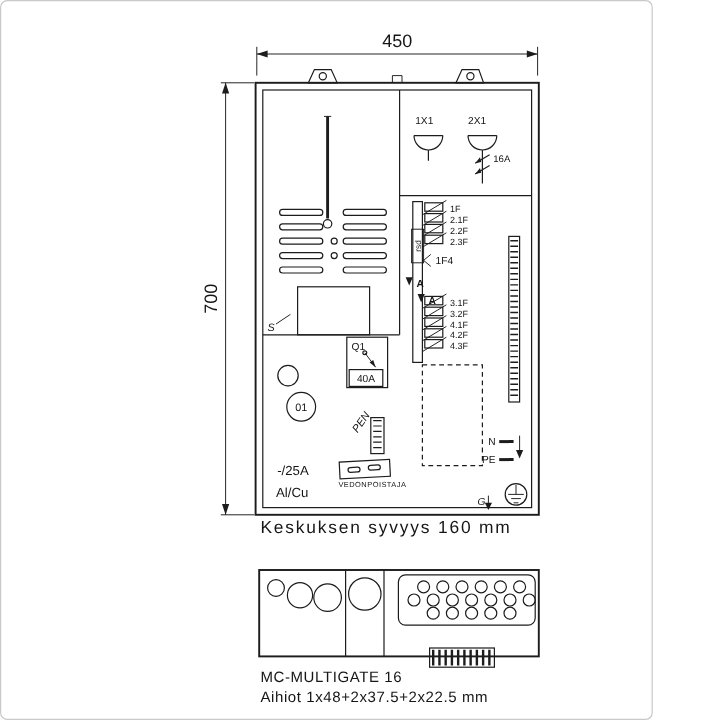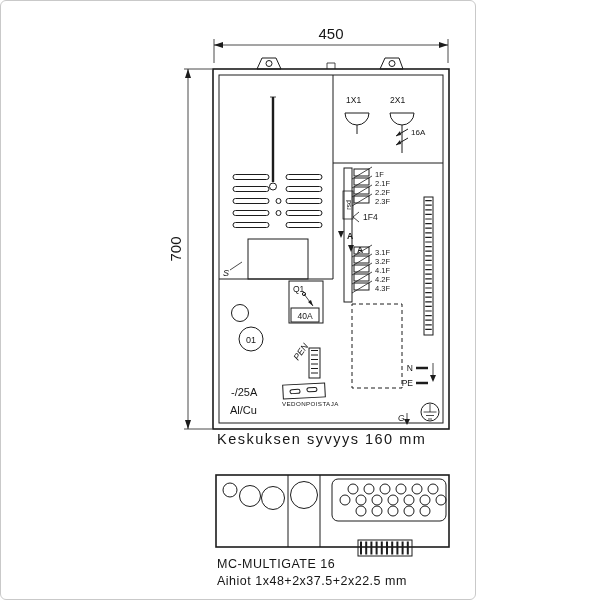--- a/index.html
+++ b/index.html
@@ -1,17 +1,17 @@
 <!DOCTYPE html>
 <html><head>
 <meta charset="utf-8">
 <style>
   html,body{margin:0;padding:0;background:#fff;}
   .page{
-    width:476px;height:600px;position:relative;box-sizing:border-box;
+    width:544px;height:600px;position:relative;box-sizing:border-box;
     background:#fff;border:1px solid #c9c9c9;border-radius:6px;overflow:hidden;
     font-family:"Liberation Sans", sans-serif;
   }
   svg{display:block;}
   svg text{fill:#161616;font-family:"Liberation Sans", sans-serif;}
   .ln{stroke:#1c1c1c;stroke-width:1;fill:none;}
   .ln2{stroke:#1c1c1c;stroke-width:1.6;fill:none;}
   .thin{stroke:#1c1c1c;stroke-width:0.8;fill:none;}
   .fillb{fill:#1c1c1c;stroke:none;}
   .dash{stroke:#1c1c1c;stroke-width:1;fill:none;stroke-dasharray:4 3;}

